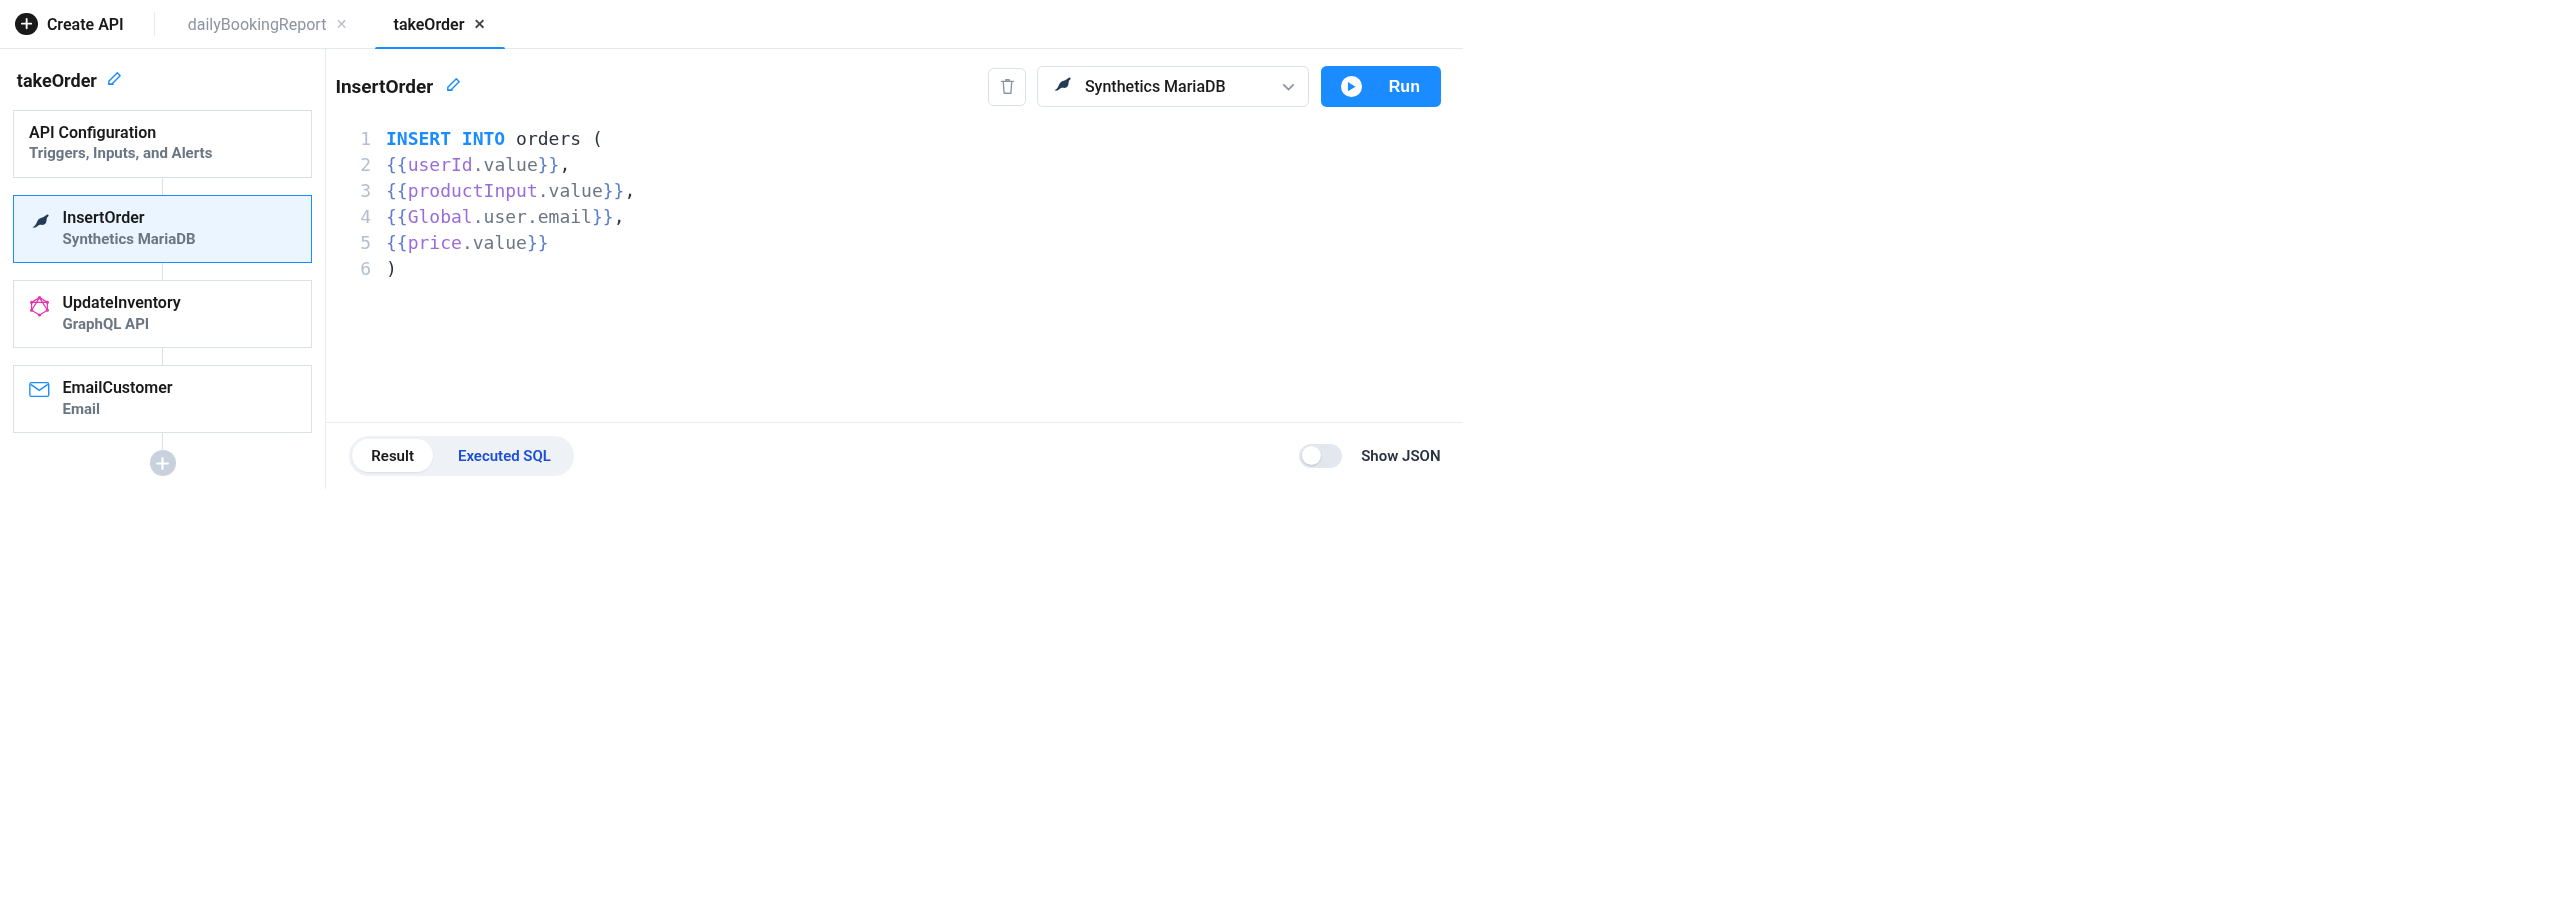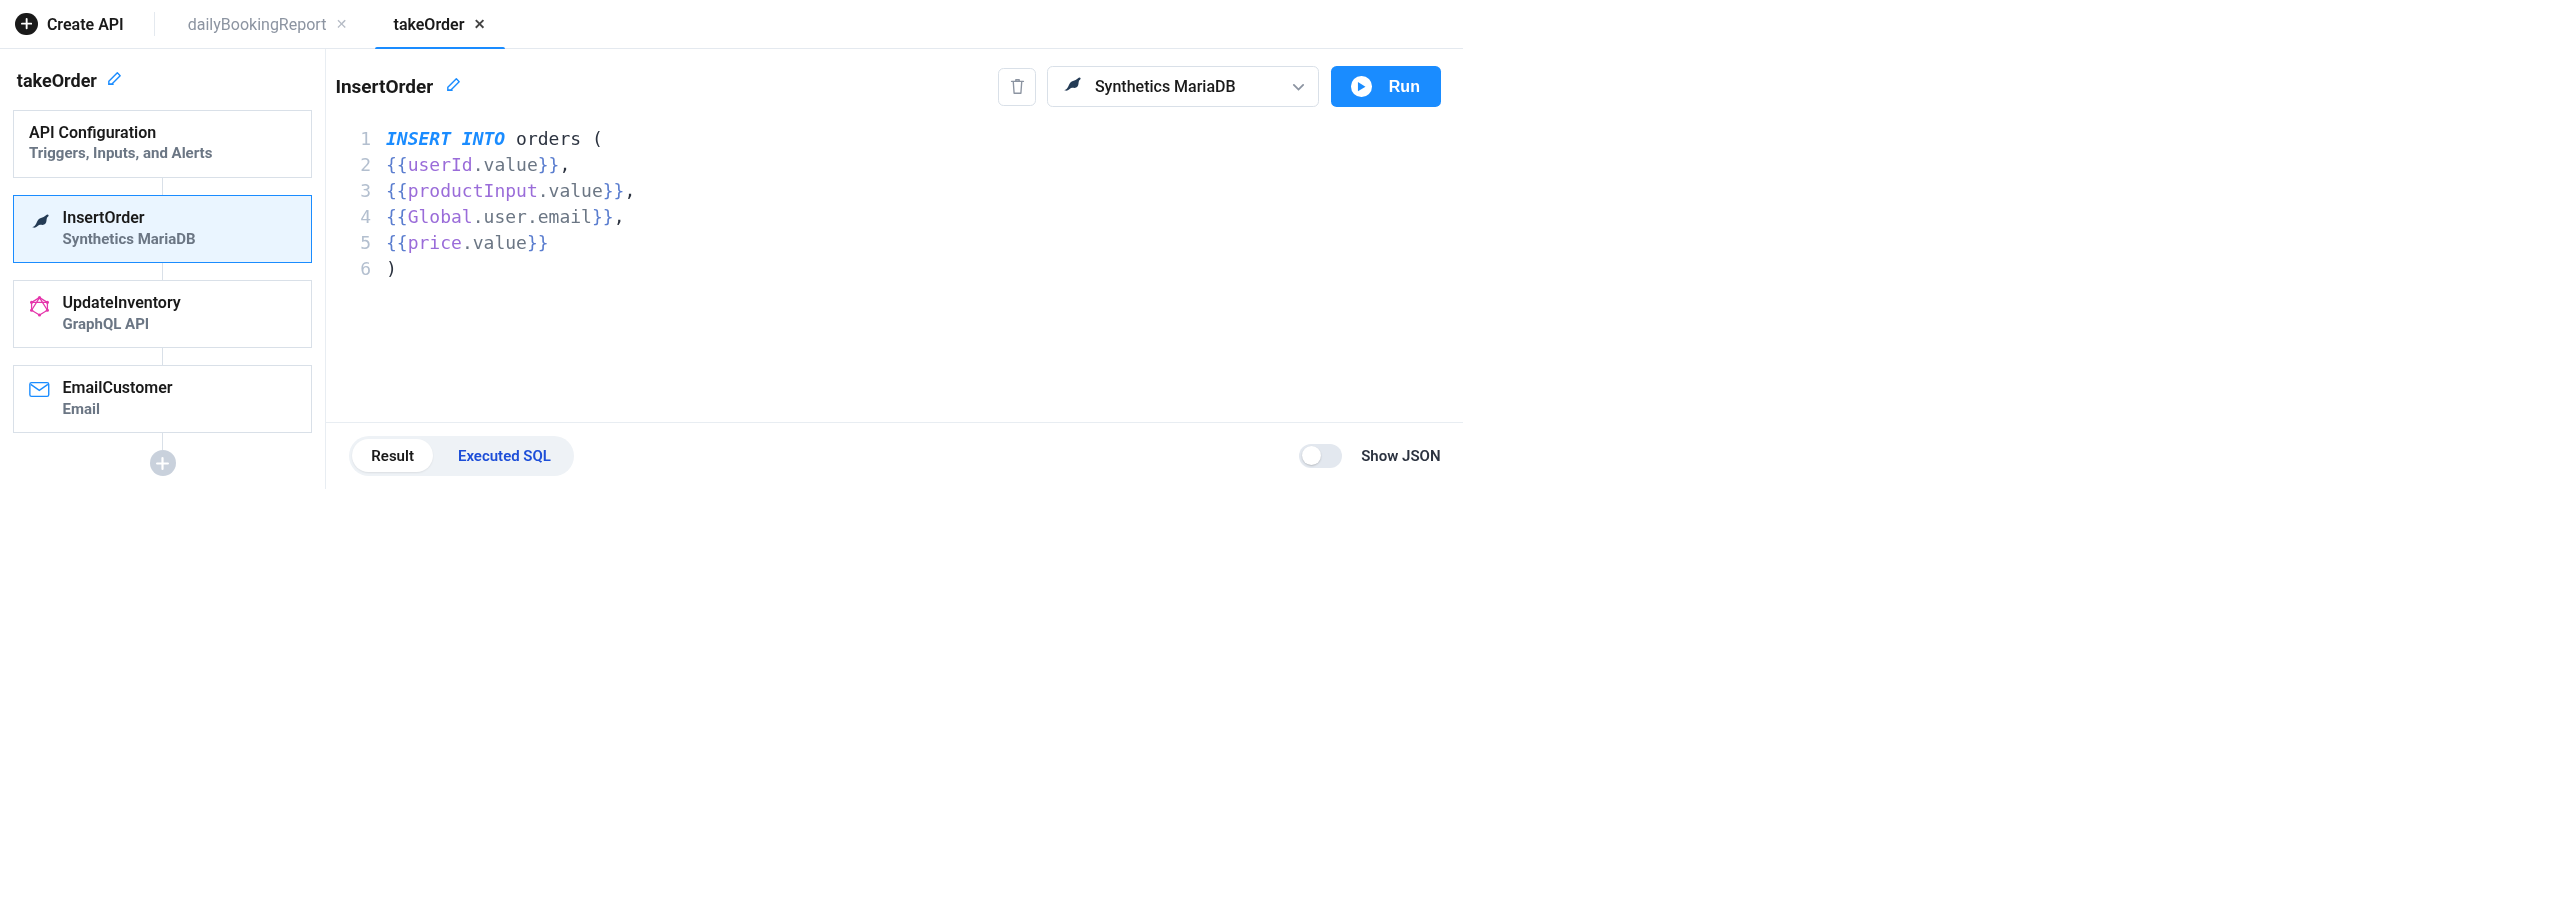--- a/index.html
+++ b/index.html
@@ -102,41 +102,41 @@
   }
   .ds-select{
     height:41px; border:0.9px solid #d9e0e8; border-radius:5.6px;
     display:flex; align-items:center; gap:13px;
     padding:0 13px 0 13px; min-width:272px; cursor:pointer;
     font-size:16px; color:#1a1a1a; font-weight:500;
   }
   .ds-select .chev { margin-left:auto; color:#7b8494;}
   .run-btn{
     height:41px; border-radius:5.6px; background:#1a8cff; color:#fff;
-    display:flex; align-items:center; gap:17px; padding:0 20.6px;
+    display:flex; align-items:center; gap:27px; padding:0 20.6px;
     font-size:16px; font-weight:600; cursor:pointer; border:none;
   }
   .run-btn .play{
     width:20.6px; height:20.6px; border-radius:50%; background:#fff;
     display:flex; align-items:center; justify-content:center;
   }
 
   .editor{
     flex:1; padding:11.3px 0 0 19px;
     font-family: ui-monospace,SFMono-Regular,Menlo,Monaco,Consolas,monospace;
     font-size:18px; line-height:1.45;
     min-height:0; overflow:auto;
   }
   .code-row{ display:flex;}
   .gutter{
     width:41px; text-align:right; color:#b3bfcf; padding-right:15px;
     user-select:none;
   }
   .code{ white-space:pre;}
-  .kw{ color:#1a8cff; font-weight:600;font-style:italic;}
+  .kw{ color:#1a8cff; font-weight:600;}
   .mustache-open, .mustache-close{ color:#5a7dcf;}
   .ident{ color:#9a6cd9;}
   .member{ color:#6b7684;}
   .plain{ color:#2c3340;}
 
   .bottom-bar{
     border-top:0.9px solid #e8edf2;
     display:flex; align-items:center;
     padding:13px 22.5px; gap:19px;
   }

